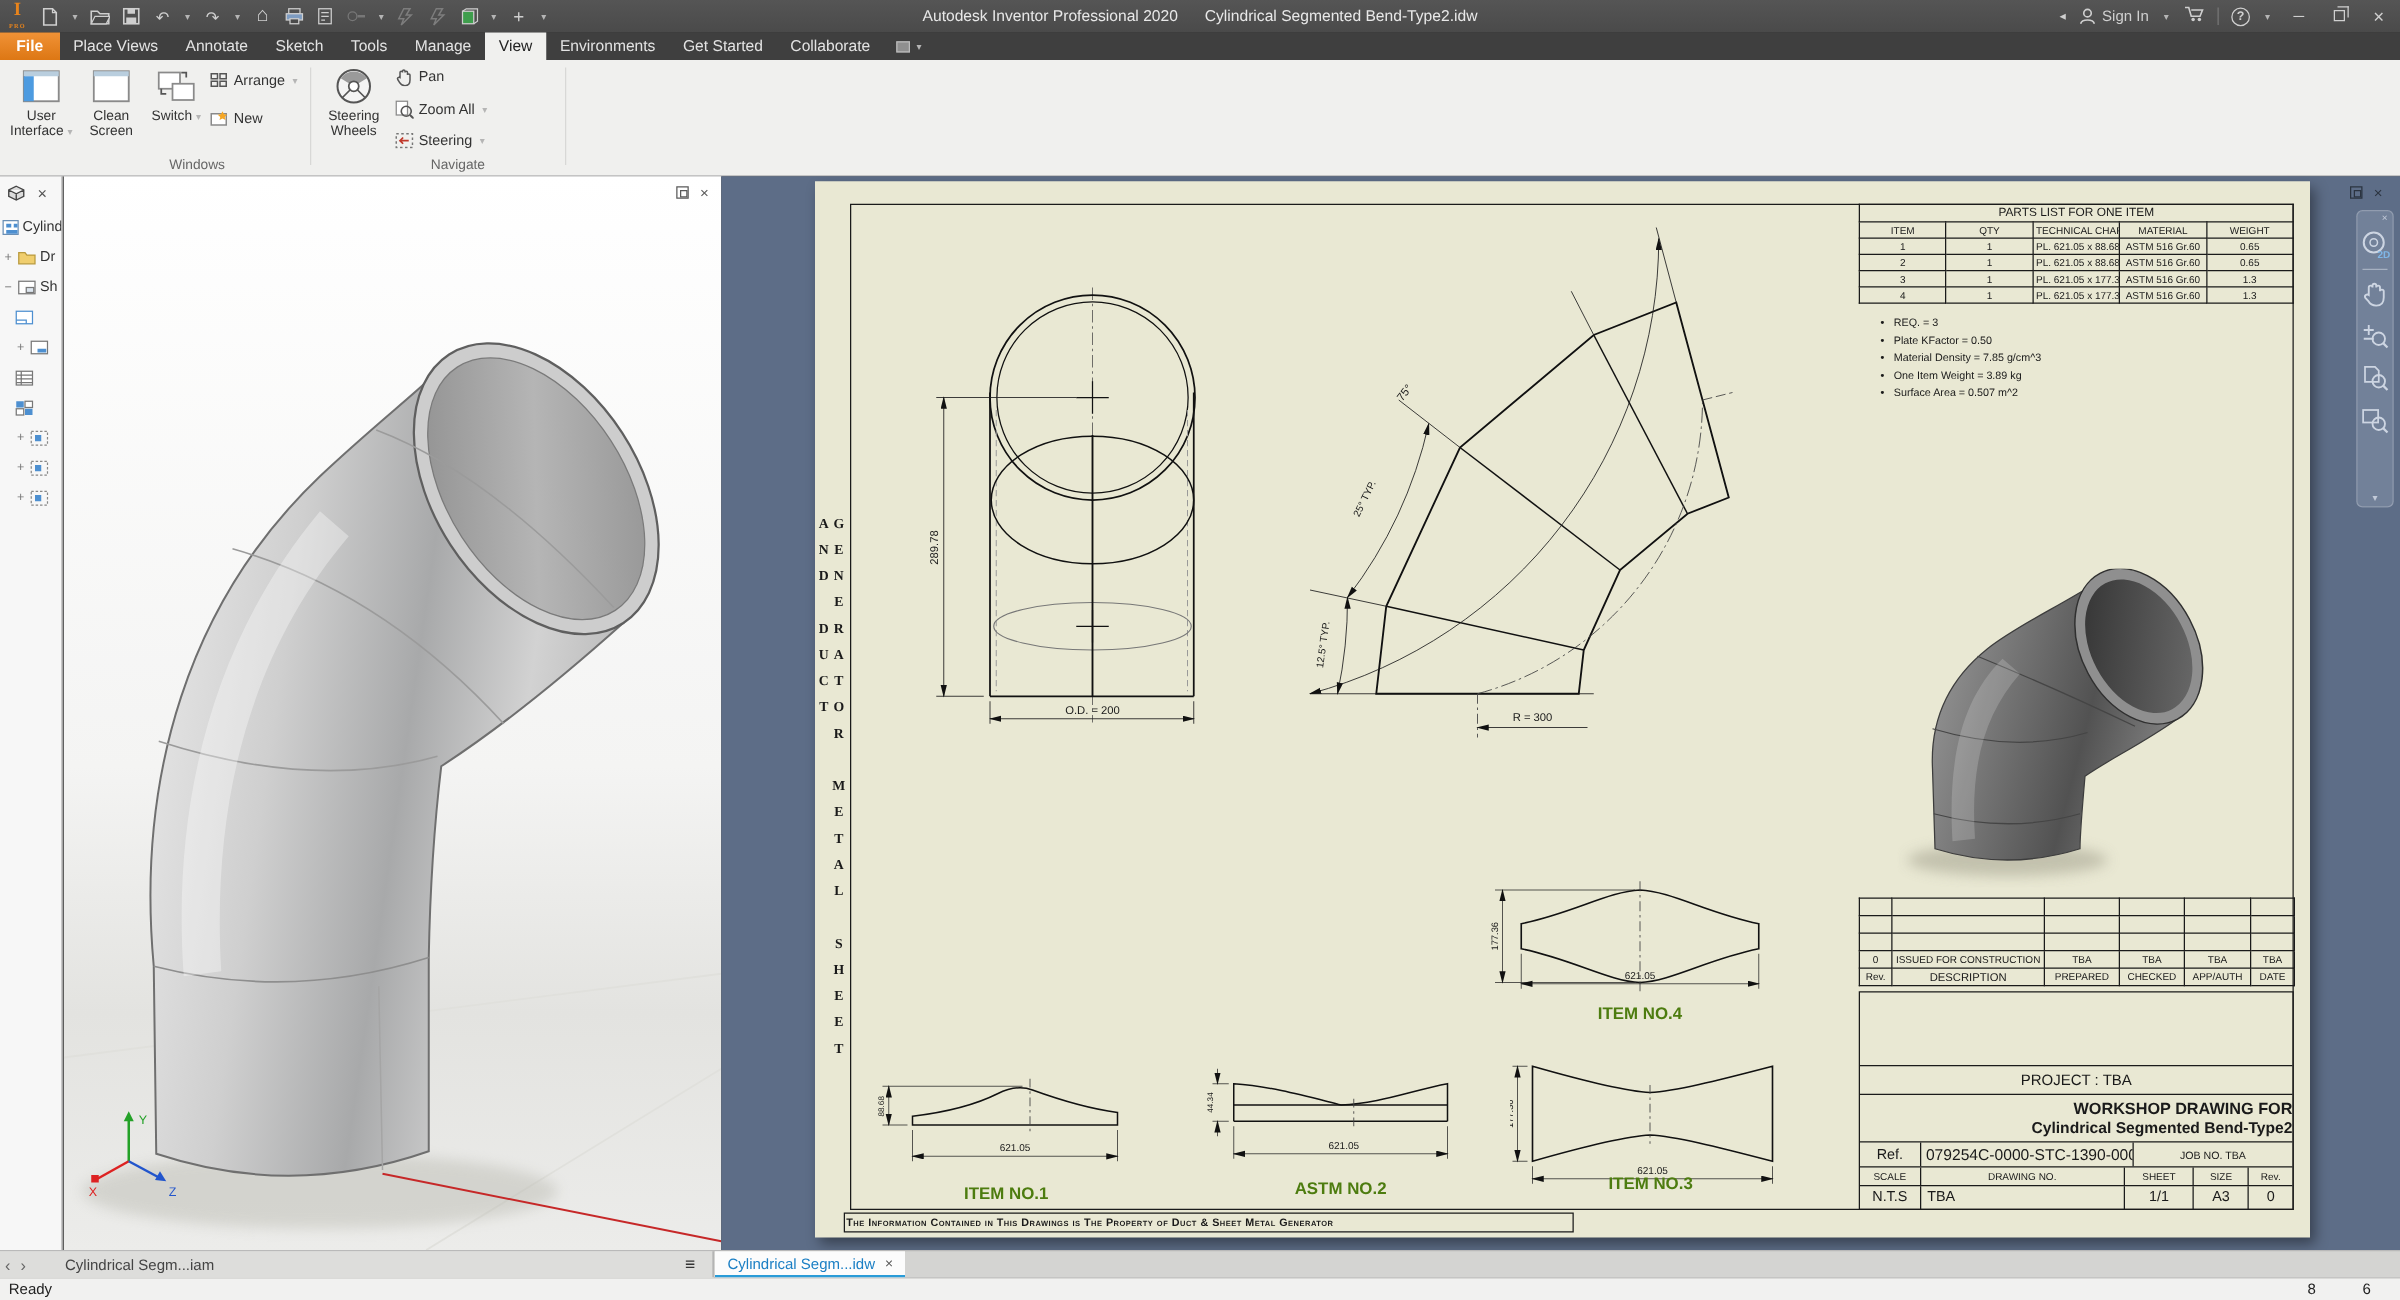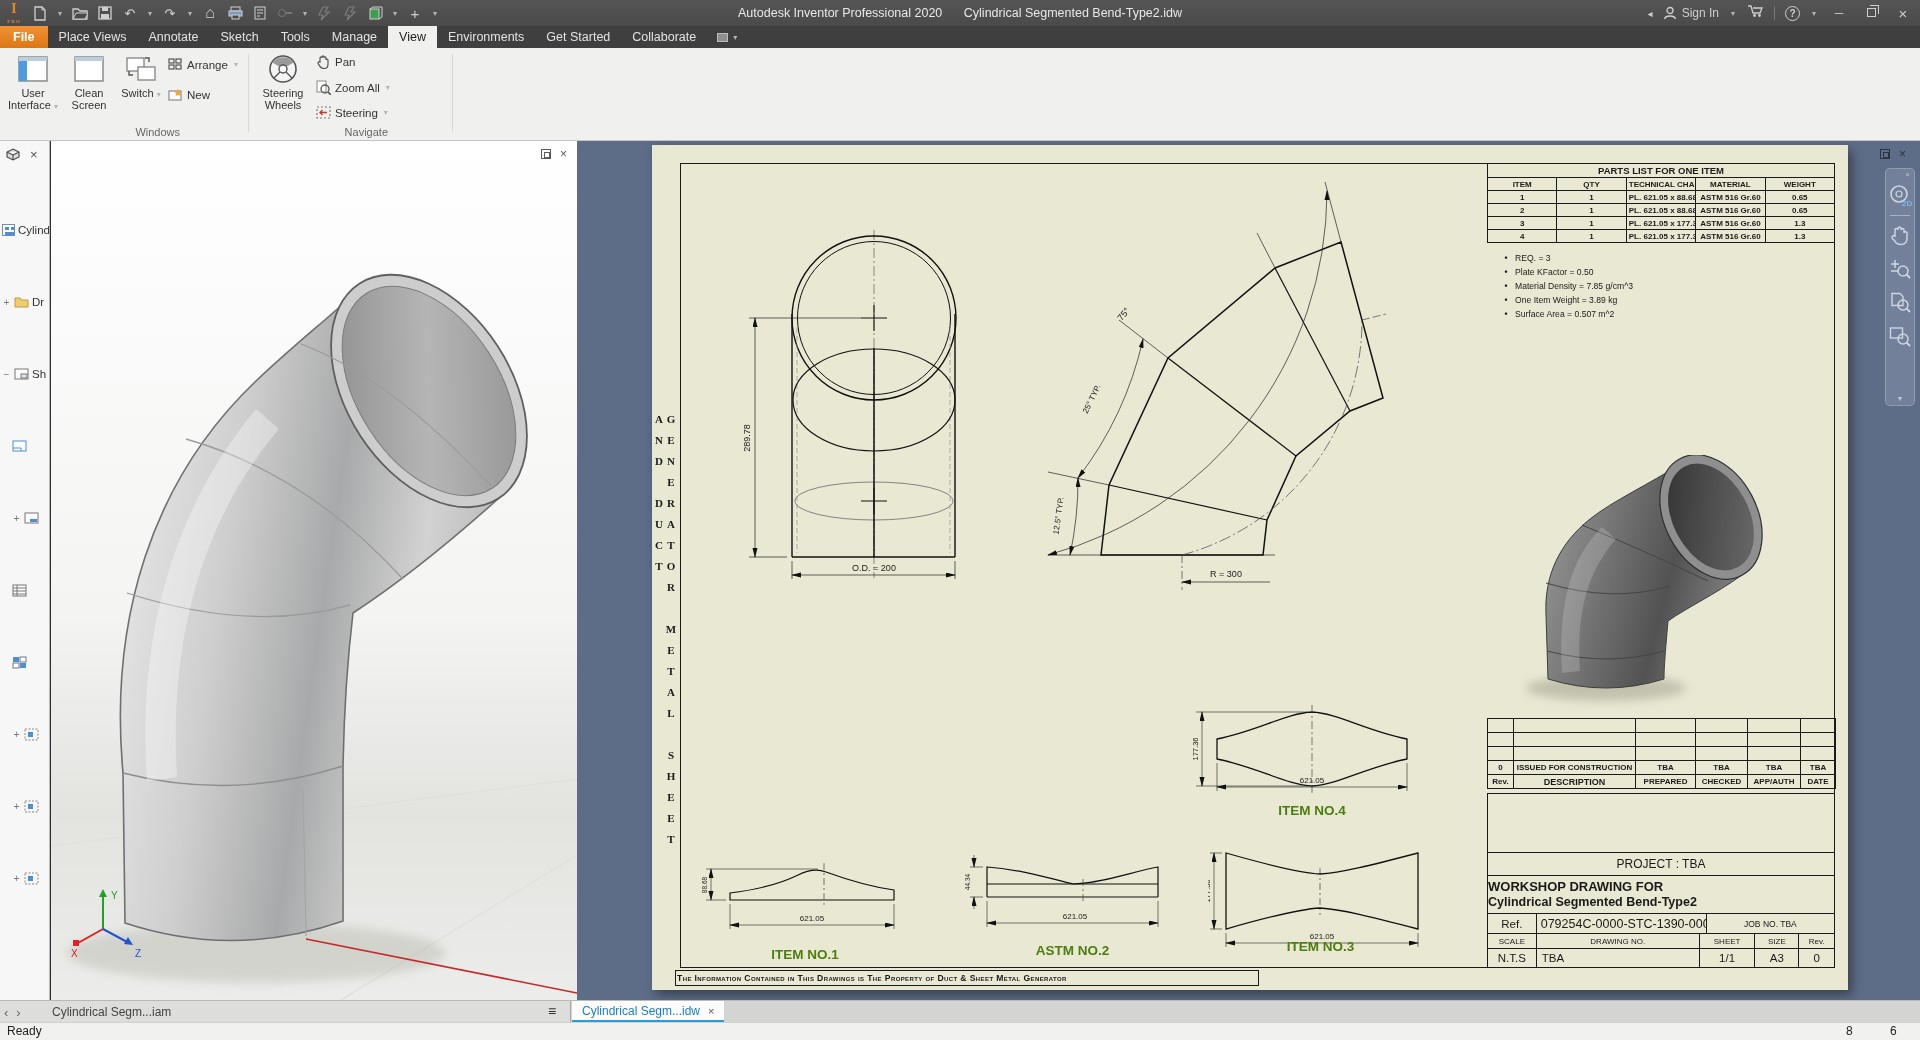--- a/index.html
+++ b/index.html
@@ -51,21 +51,21 @@
   .ribbon-lbl-strip { position:absolute; left:0; bottom:0; height:16px; width:452px; }
 
   
   .main { position:absolute; left:0; top:141px; width:1920px; height:859px; }
 
   
   .browser { position:absolute; left:0; top:0; width:50px; height:859px; background:#f7f7f7;
     border-right:1px solid #b9b9b9; overflow:hidden; }
   .brow-tools { display:flex; gap:10px; padding:6px 4px 8px 6px; align-items:center; color:#555; }
   .trow { display:flex; align-items:center; gap:3px; height:24px; padding-left:2px; font-size:11.5px;
-    color:#333; white-space:nowrap;margin-top:48px; }
+    color:#333; white-space:nowrap; }
   .trow .exp { width:9px; font-size:10px; color:#777; text-align:center; flex:none; }
   .trow .ticon { flex:none; }
   .indent1 { padding-left:12px; }
 
   
   .viewport { position:absolute; left:51px; top:0; width:526px; height:859px;
     background:linear-gradient(#ffffff 0%, #f4f4f3 55%, #e3e3e0 78%, #ececea 100%); overflow:hidden; }
   .winctl { position:absolute; top:6px; display:flex; gap:9px; align-items:center; color:#5a5a5a; font-size:12px; }
   .ico-expand { width:10px; height:10px; border:1.3px solid currentColor; display:inline-block; position:relative; }
   .ico-expand:before { content:""; position:absolute; left:2px; top:2px; width:4px; height:4px; border:1px solid currentColor; }
@@ -76,21 +76,21 @@
     box-shadow:4px 5px 10px rgba(0,0,0,.4); }
   .frame { position:absolute; left:28px; top:18px; right:13px; bottom:22px; border:1.6px solid #1a1a1a; }
   .vtext { position:absolute; left:5px; top:268px; height:460px; width:20px;
     writing-mode:vertical-rl; text-orientation:upright; letter-spacing:9px;
     font-family:"Liberation Serif",serif; font-weight:bold; font-size:11px; color:#1a1a1a; }
   .infostrip { position:absolute; left:23px; top:825px; width:584px; height:16px; border:1.2px solid #1a1a1a;
     font-size:8.6px; font-variant:small-caps; letter-spacing:.4px; color:#1a1a1a;
     display:flex; align-items:center; padding-left:1px; background:#e9e8d3; font-weight:bold; }
 
   table.sheet-tbl { border-collapse:collapse; table-layout:fixed; }
-  table.sheet-tbl td, table.sheet-tbl th { border:1px solid #1a1a1a; font-weight:bold;
+  table.sheet-tbl td, table.sheet-tbl th { border:1px solid #1a1a1a; font-weight:normal;
     font-size:8px; color:#1a1a1a; text-align:center; padding:0 2px; overflow:hidden; white-space:nowrap; }
   .plist { position:absolute; left:835px; top:18px; width:348px; }
   .plist .ttl { font-size:9.5px; height:14px; }
   .plist td { height:13px; }
   .plist .lft { text-align:left; }
   .notes { position:absolute; left:845px; top:106px; font-size:8.6px; color:#1a1a1a; line-height:14px; }
   .notes div { white-space:nowrap; }
   .notes b { display:inline-block; width:18px; text-align:center; font-weight:bold; }
 
   .revtbl { position:absolute; left:835px; top:573px; width:348px; }
@@ -99,21 +99,21 @@
   .tb-row { position:relative; border-bottom:1px solid #1a1a1a; color:#1a1a1a; }
   .logo-row { height:59px; display:flex; }
   .logo-cell { width:143px; border-right:1px solid #1a1a1a; padding:3px; }
   .dsmg-box { border:2px solid #111; height:100%; text-align:center; padding-top:1px; }
   .dsmg-main { font-size:30px; font-weight:bold; letter-spacing:-1px; line-height:26px; color:#111; }
   .dsmg-sub { font-size:10.5px; font-weight:bold; color:#111; display:inline-block; position:relative; line-height:11px; }
   .dsmg-sub:after { content:""; position:absolute; left:0; right:0; bottom:-2px; height:2px; background:#111; }
   .dsmg-sub:before { content:""; position:absolute; left:0; width:58%; bottom:-2px; height:2.5px; background:#e8841c; z-index:1; }
   .dsmg-gen { font-size:9px; color:#999; letter-spacing:5px; line-height:11px; }
   .proj-row { height:23px; text-align:center; font-size:12px; line-height:23px; }
-  .head-row { height:38px; text-align:left; padding-top:3px; }
+  .head-row { height:38px; text-align:right; padding-top:3px; }
   .head-row .h1 { font-size:13px; font-weight:bold; line-height:16px; }
   .head-row .h2 { font-size:12.5px; font-weight:bold; line-height:15px; }
   .cells { display:flex; }
   .cells > div { border-right:1px solid #1a1a1a; overflow:hidden; white-space:nowrap; }
   .cells > div:last-child { border-right:none; }
   .ref-row { height:20px; }
   .ref-row .c { line-height:20px; }
   .colhdr-row { height:15px; font-size:8px; }
   .colhdr-row .c { line-height:15px; text-align:center; }
   .val-row { height:19px; border-bottom:none; font-size:11.5px; }

